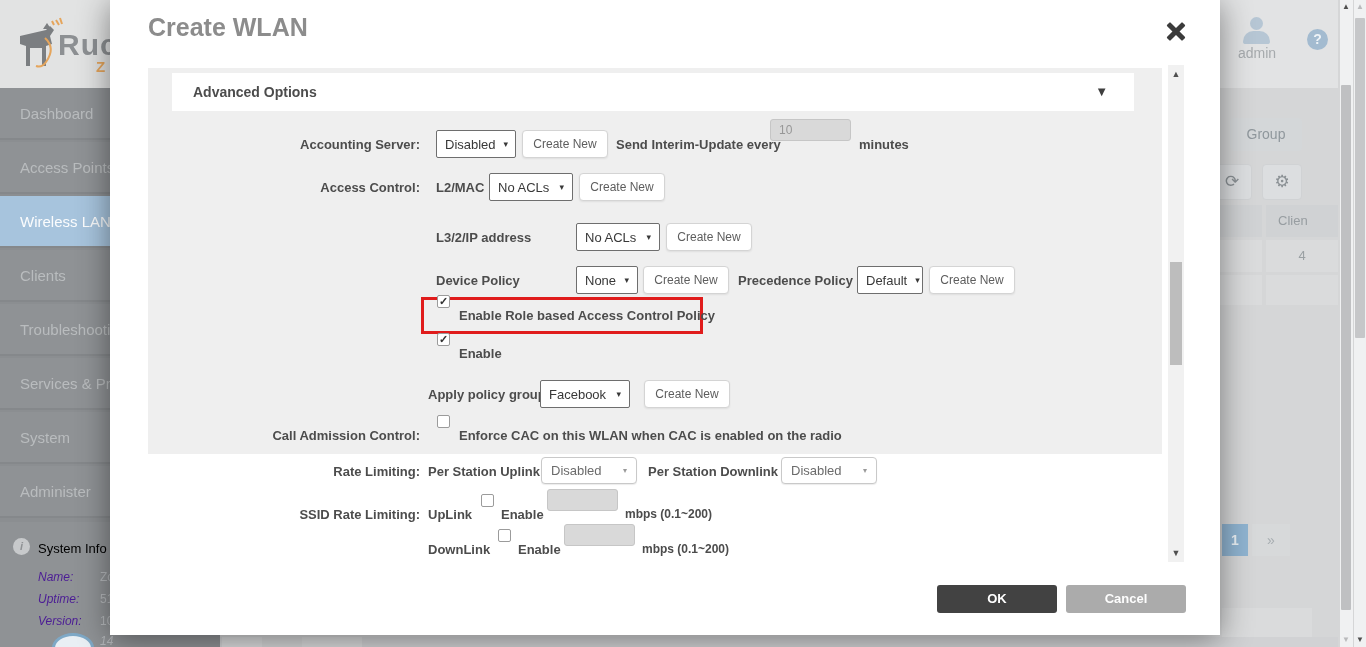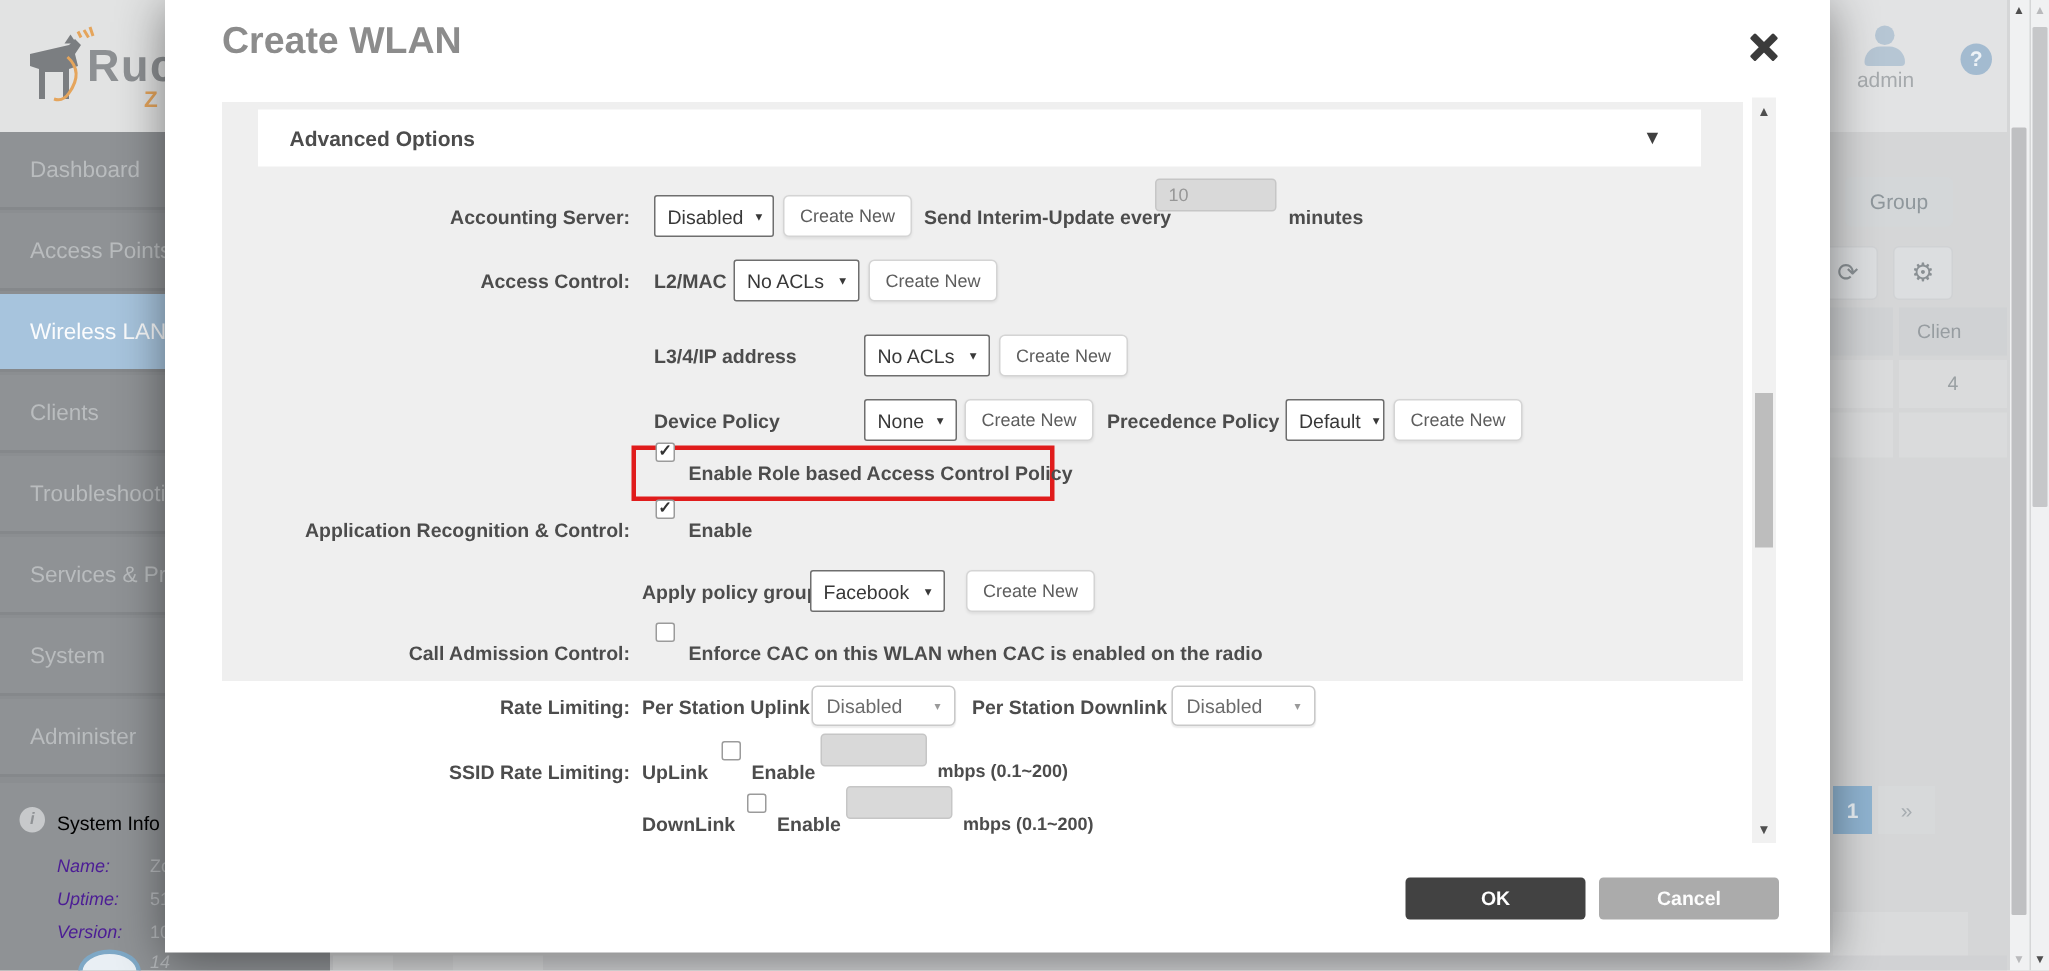--- a/index.html
+++ b/index.html
@@ -203,21 +203,21 @@
         <div class="flabel">Access Control:</div>
         <div class="btext" style="left:288px;">L2/MAC</div>
         <div class="sel1" style="left:341px; width:84px;">
           <span>No ACLs</span>
           <span class="car">▾</span>
         </div>
         <div class="btn-cn" style="left:431px; width:86px;">Create New</div>
       </div>
 
       <div class="abs row" style="top:155px;">
-        <div class="btext" style="left:288px;">L3/4/IP address</div>
+        <div class="btext" style="left:288px;">L3/2/IP address</div>
         <div class="sel1" style="left:428px; width:84px;">
           <span>No ACLs</span>
           <span class="car">▾</span>
         </div>
         <div class="btn-cn" style="left:518px; width:86px;">Create New</div>
       </div>
 
       <div class="abs row" style="top:198px;">
         <div class="btext" style="left:288px;">Device Policy</div>
         <div class="sel1" style="left:428px; width:62px;">
@@ -235,21 +235,20 @@
 
       <div class="abs red-box"></div>
       <div class="abs row" style="top:233px;">
         <div class="cb" style="left:289px;">
           <span>✓</span>
         </div>
         <div class="btext" style="left:311px;">Enable Role based Access Control Policy</div>
       </div>
 
       <div class="abs row" style="top:271px;">
-        <div class="flabel">Application Recognition &amp; Control:</div>
         <div class="cb" style="left:289px;">
           <span>✓</span>
         </div>
         <div class="btext" style="left:311px;">Enable</div>
       </div>
 
       <div class="abs row" style="top:312px;">
         <div class="btext" style="left:280px;">Apply policy group</div>
         <div class="sel1" style="left:392px; width:90px;">
           <span>Facebook</span>

